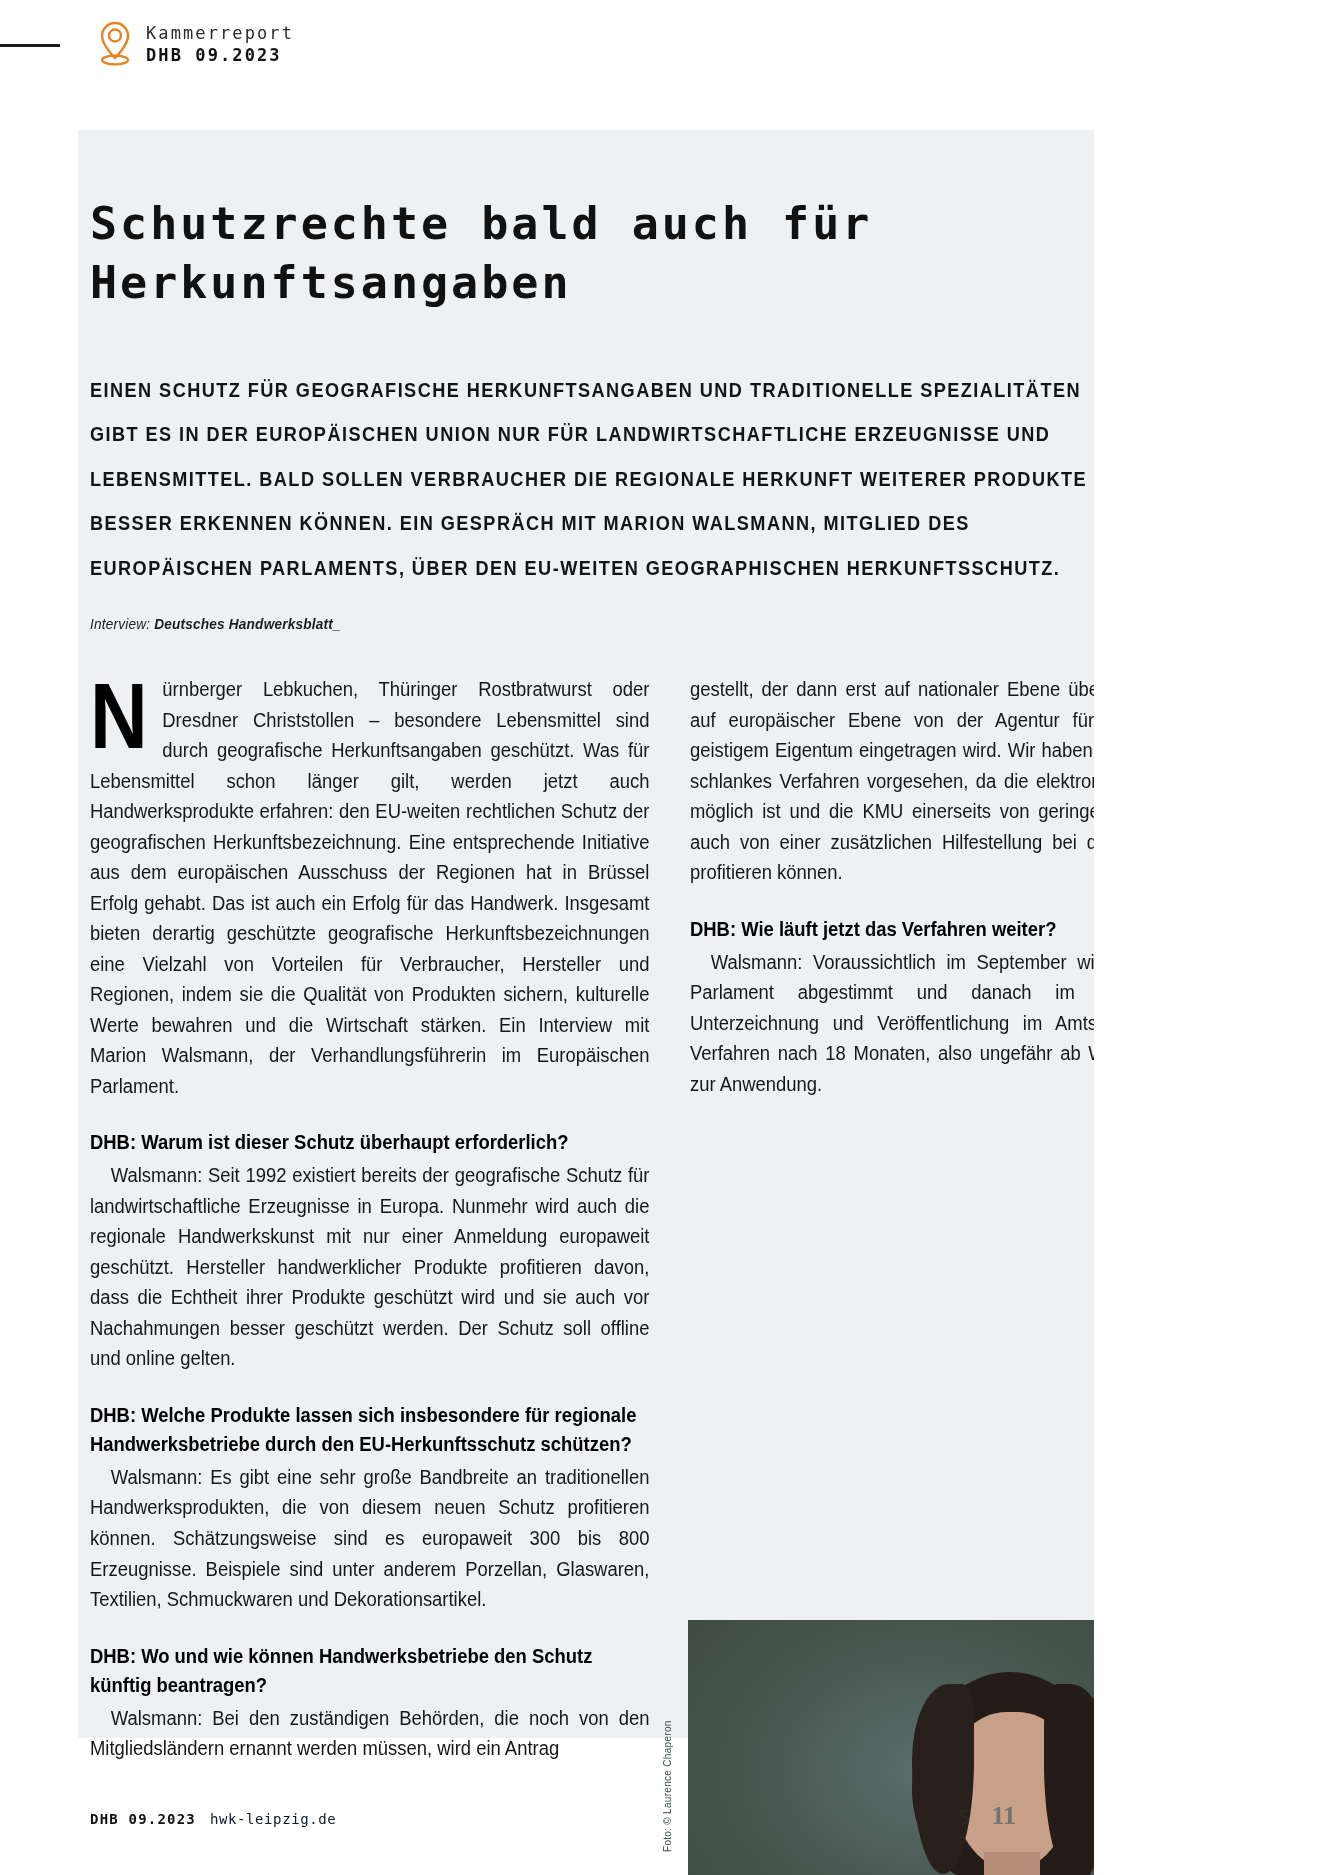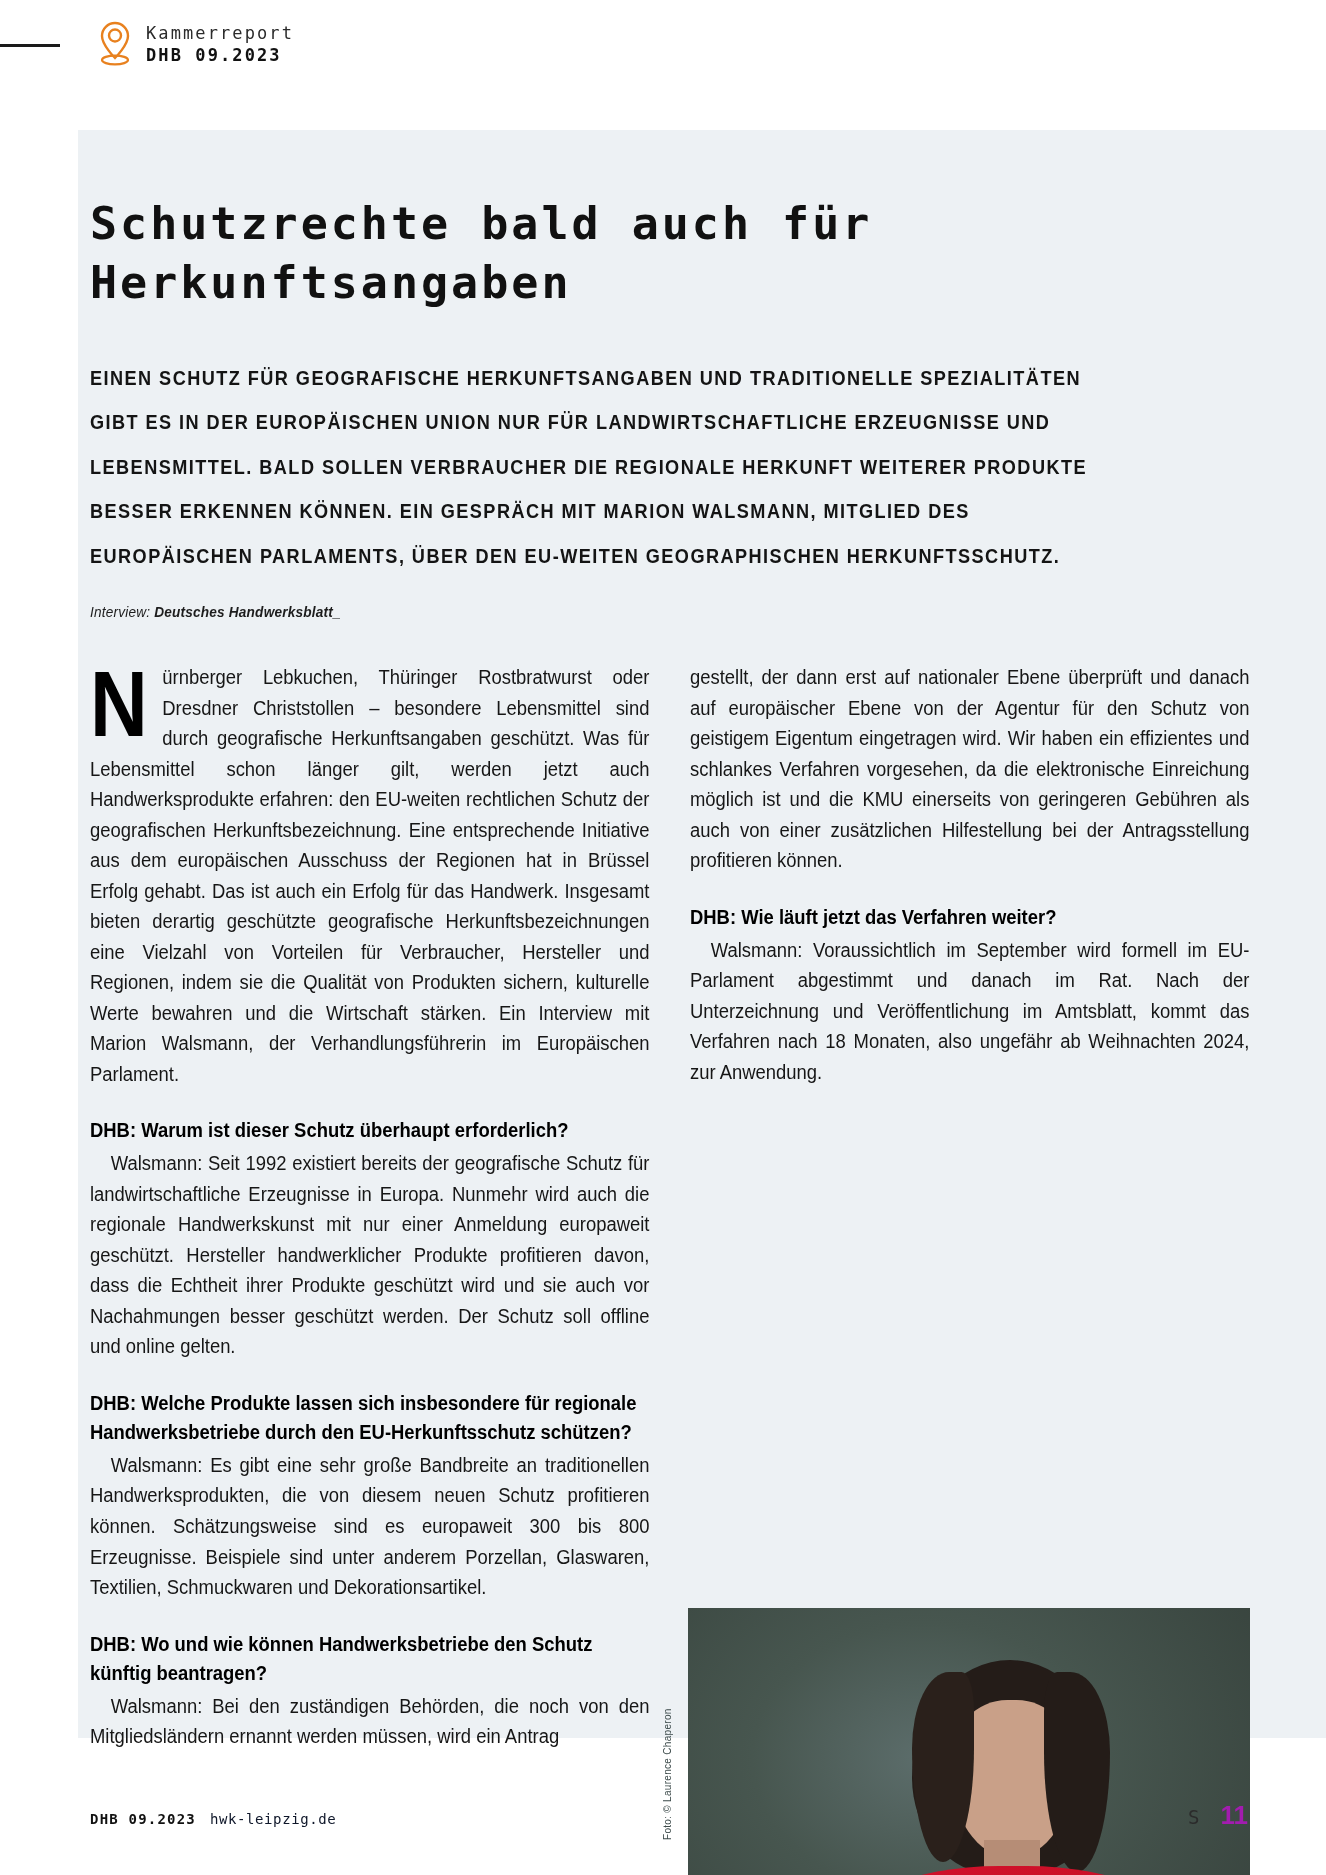--- a/index.html
+++ b/index.html
@@ -6,21 +6,21 @@
 
   html, body {
     width: 1326px;
     height: 1875px;
     background: #ffffff;
     font-family: "Liberation Sans", sans-serif;
   }
 
   .page {
     position: relative;
-    width: 1326px;
+    width: 1094px;
     height: 1875px;
     background: #ffffff;
     overflow: hidden;
   }
 
   
   .top-rule {
     position: absolute;
     left: 0; top: 44px;
     width: 60px; height: 3px;
@@ -70,21 +70,21 @@
 
   
   .headline {
     font-family: "DejaVu Sans Mono", monospace;
     font-size: 45px;
     font-weight: bold;
     line-height: 1.30;
     letter-spacing: 3.0px;
     color: #111111;
     width: 1050px;
-    margin-bottom: 44px;
+    margin-bottom: 56px;
   }
   .headline .hl-line { display: block; }
 
   
   .lede {
     width: 1090px;
     font-family: "Liberation Sans Narrow", "Liberation Sans", sans-serif;
     font-size: 19.5px;
     font-weight: bold;
     letter-spacing: 1.55px;
@@ -262,24 +262,24 @@
     display: flex;
     align-items: baseline;
     gap: 10px;
   }
   .footer-s {
     font-family: "DejaVu Sans Mono", monospace;
     font-size: 19px;
     color: #2b2b2b;
   }
   .footer-page {
-    font-family: Liberation Sans, sans-serif;
+    font-family: Liberation Serif, serif;
     font-size: 26px;
     font-weight: bold;
-    color: #a21caf;
+    color: #737373;
     margin-left: 11px;
   }
 </style>
 </head>
 <body>
 
 <div class="page">
 
   <div class="top-rule"></div>
 

